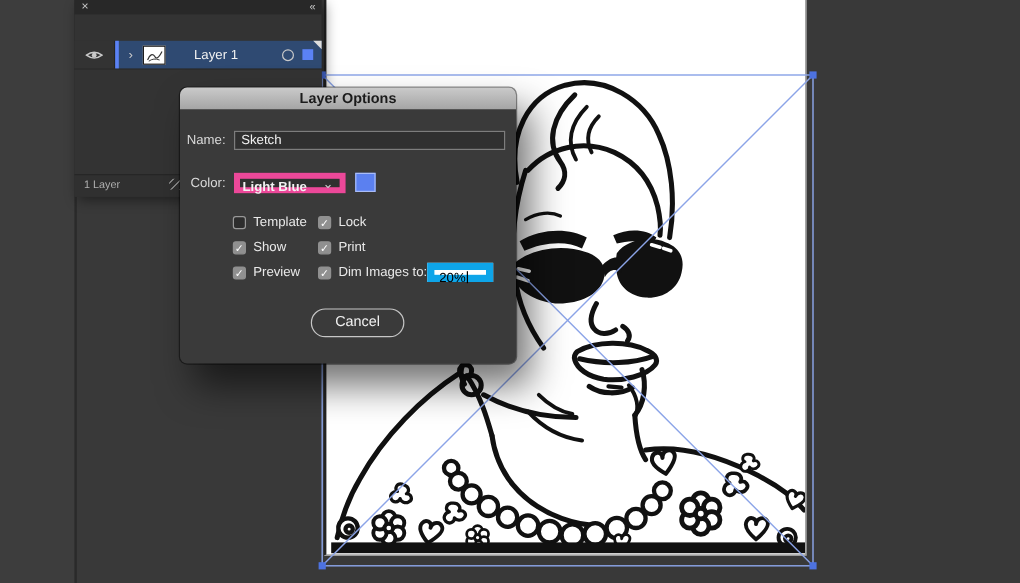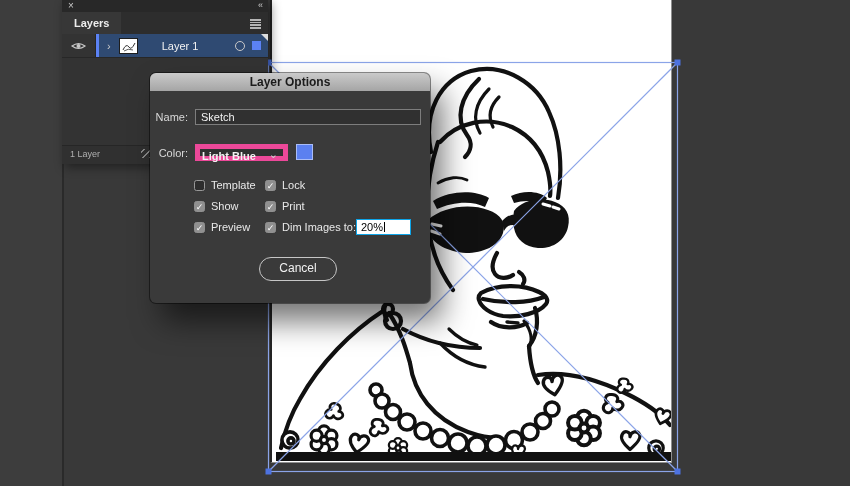--- a/index.html
+++ b/index.html
@@ -52,21 +52,21 @@
   .txt-input{position:absolute;background:#303030;border:1px solid #7d7d7d;color:#f2f2f2;font-size:11px;
     font-family:"Liberation Sans",sans-serif;padding:0 5px;box-sizing:border-box;}
   .dropdown{position:absolute;left:45px;top:71px;width:93px;height:17px;background:#303030;border:5px solid #ec4899;
     box-sizing:border-box;color:#f2f2f2;font-size:11px;font-weight:700;line-height:15px;padding-left:2px;}
   .dd-chevron{position:absolute;right:5px;top:-2px;color:#cfcfcf;font-weight:400;font-size:11px;}
   .swatch{position:absolute;left:146px;top:71px;width:17px;height:16px;border:1px solid #a9bcf7;box-sizing:border-box;}
   .cb{position:absolute;width:11px;height:11px;border:1px solid #989898;border-radius:2.5px;background:#2d2d2d;
     box-sizing:border-box;text-align:center;}
   .cb.checked{background:#909090;border-color:#909090;color:#ffffff;font-size:9px;line-height:10px;font-weight:bold;}
   .cb-lb{position:absolute;color:#e9e9e9;font-size:11px;line-height:13px;}
-  .dim-input{position:absolute;left:206px;top:146px;width:55px;height:16px;background:#ffffff;border:1px solid #0ea5e9;
+  .dim-input{position:absolute;left:206px;top:146px;width:55px;height:16px;background:#ffffff;border:6px solid #0ea5e9;
     box-sizing:border-box;color:#000;font-size:11px;line-height:14px;padding-left:4px;}
   .caret{display:inline-block;width:1px;height:10px;background:#000;vertical-align:-1px;margin-left:1px;}
   .btn{position:absolute;height:24px;border:1.5px solid #c6c6c6;border-radius:13px;background:transparent;
     color:#f1f1f1;font-size:12px;text-align:center;line-height:21px;box-sizing:border-box;}
   .btn-cancel{left:109px;top:184px;width:78px;}
   .btn-ok{left:190px;top:184px;width:77px;}
 </style>
 </head>
 <body>
 
@@ -191,29 +191,20 @@
     <rect x="674.5" y="59.5" width="6" height="6" fill="#4d72e0"></rect>
     <rect x="265.5" y="468.5" width="6" height="6" fill="#4d72e0"></rect>
     <rect x="674.5" y="468.5" width="6" height="6" fill="#4d72e0"></rect>
   </g>
 </svg>
 
 <div class="panel">
   <div class="panel-top">
     <span class="panel-close">×</span>
     <span class="panel-collapse">«</span>
-  </div>
-  <div class="panel-tabs">
-    <span class="panel-tab">Layers</span>
-    <span class="panel-menu">
-        <i></i>
-        <i></i>
-        <i></i>
-        <i></i>
-      </span>
   </div>
   <div class="layer-row">
     <div class="eye-cell">
       <svg width="15" height="10">
         <path d="M1 5 Q7.5 0.2 14 5 Q7.5 9.8 1 5 Z" stroke="#c8c8c8" stroke-width="1.2" fill="none"></path>
         <circle cx="7.5" cy="5" r="2" fill="#c8c8c8"></circle>
       </svg>
     </div>
     <div class="row-sel">
       <div class="sel-bar"></div>

